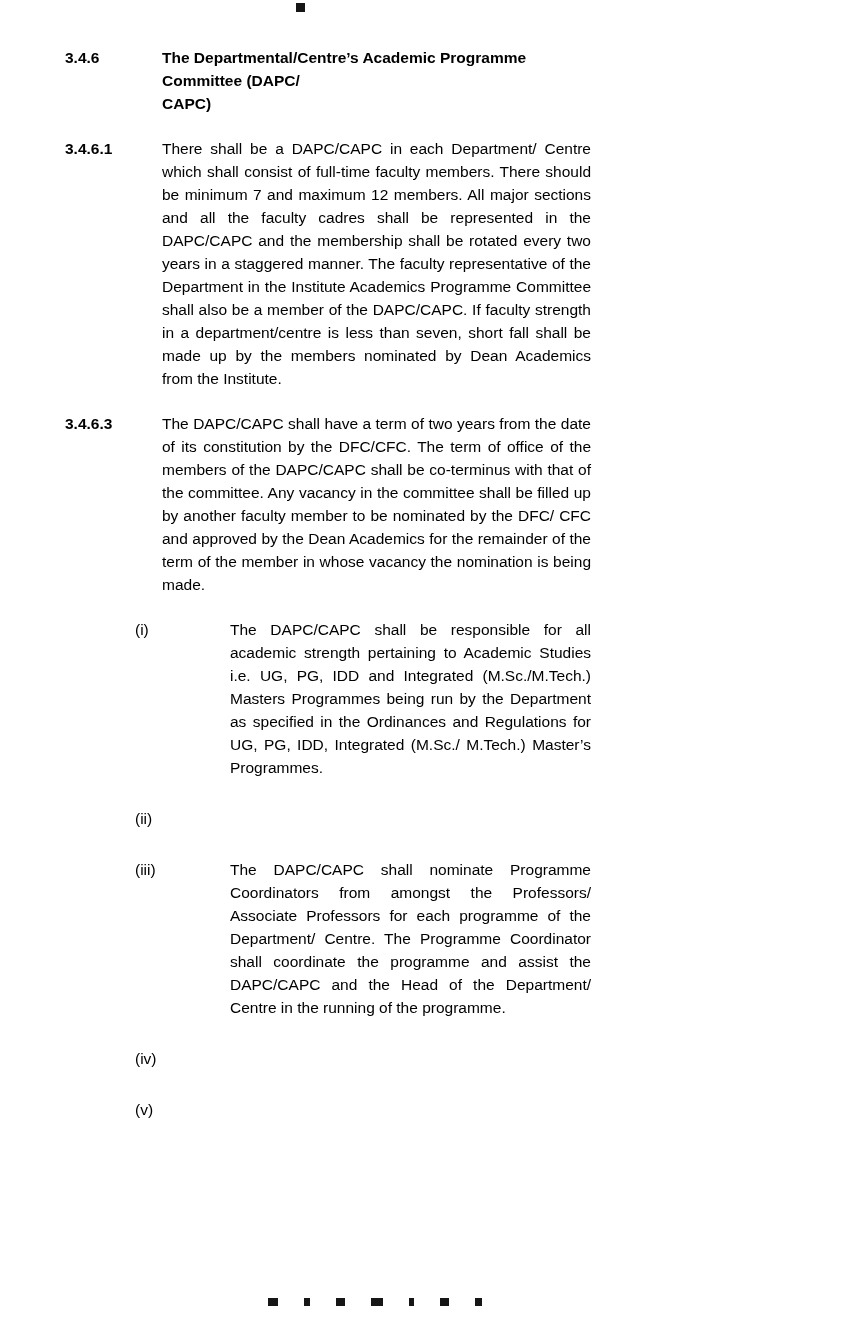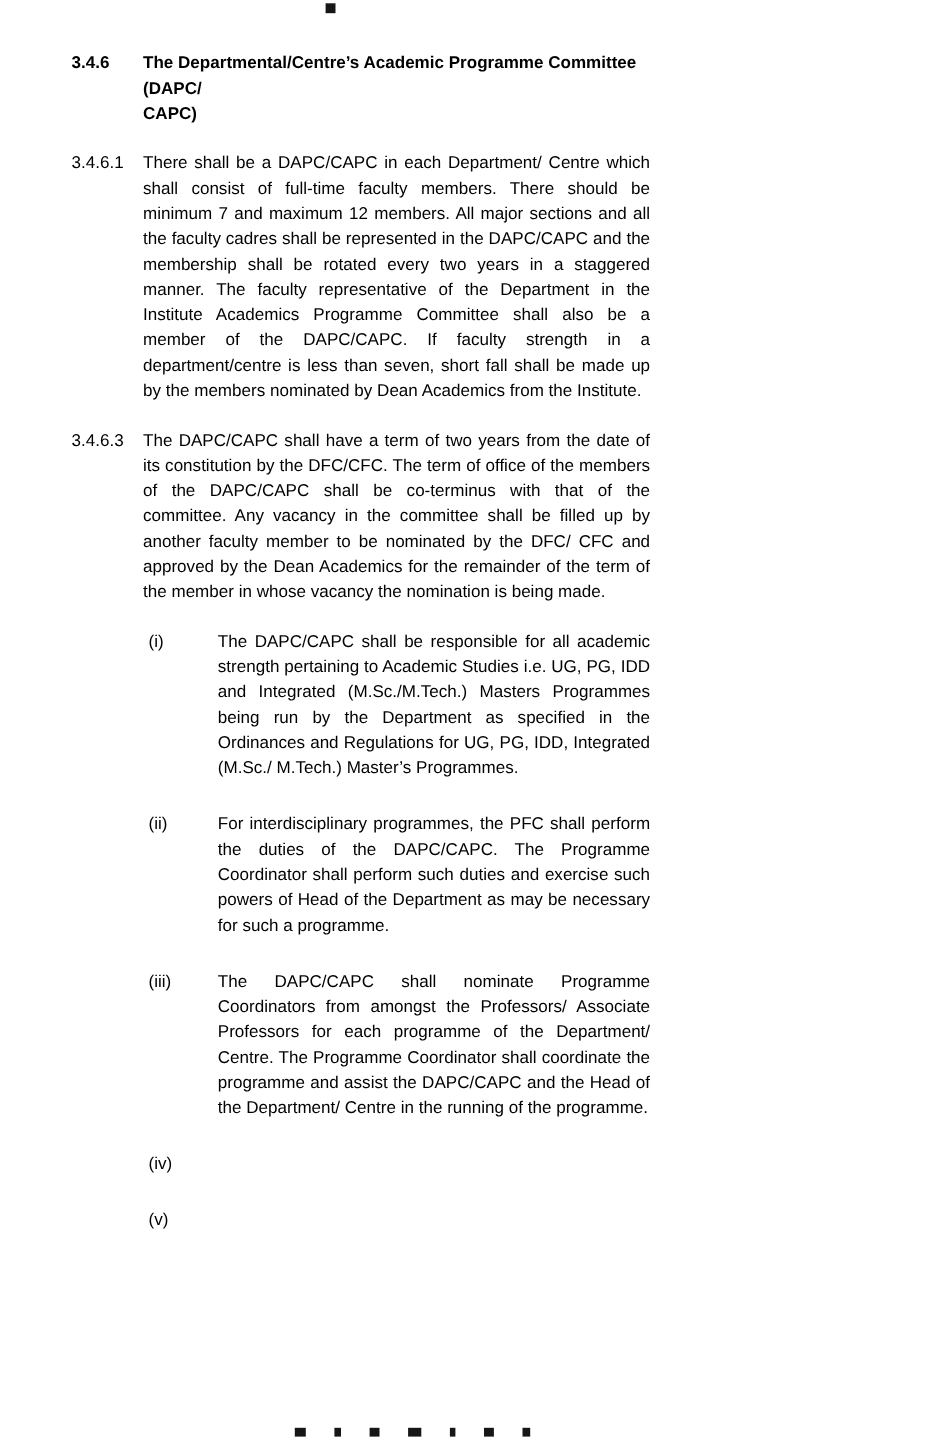--- a/index.html
+++ b/index.html
@@ -20,25 +20,26 @@
     line-height: 23px;
     overflow: hidden;
   }
   .block {
     display: flex;
     align-items: flex-start;
     margin-bottom: 22px;
   }
   .num {
     flex: 0 0 65px;
-    font-weight: normal;
+    font-weight: bold;
   }
   .txt {
     flex: 1 1 auto;
     text-align: justify;
+    margin-left: 32px;
   }
   .bold { font-weight: bold; }
   .heading .txt { white-space: pre-line; text-align: left; }
   .list {
     margin-left: 135px; 
   }
   .list-item {
     display: flex;
     align-items: flex-start;
     margin-bottom: 28px;
@@ -104,21 +105,20 @@
 
   <div class="list">
 
     <div class="list-item">
       <div class="marker">(i)</div>
       <div class="txt">The DAPC/CAPC shall be responsible for all academic strength pertaining to Academic Studies i.e. UG, PG, IDD and Integrated (M.Sc./M.Tech.) Masters Programmes being run by the Department as specified in the Ordinances and Regulations for UG, PG, IDD, Integrated  (M.Sc./ M.Tech.) Master’s Programmes.</div>
     </div>
 
     <div class="list-item">
       <div class="marker">(ii)</div>
-      <div class="txt">For interdisciplinary programmes, the PFC shall perform the duties of the DAPC/CAPC. The Programme Coordinator shall perform such duties and exercise such powers of Head of the Department as may be necessary for such a programme.</div>
     </div>
 
     <div class="list-item">
       <div class="marker">(iii)</div>
       <div class="txt">The DAPC/CAPC shall nominate Programme Coordinators from amongst the Professors/ Associate Professors for each programme of the Department/ Centre. The Programme Coordinator shall coordinate the programme and assist the DAPC/CAPC and the Head of the Department/ Centre in the running of the programme.</div>
     </div>
 
     <div class="list-item">
       <div class="marker">(iv)</div>
     </div>

